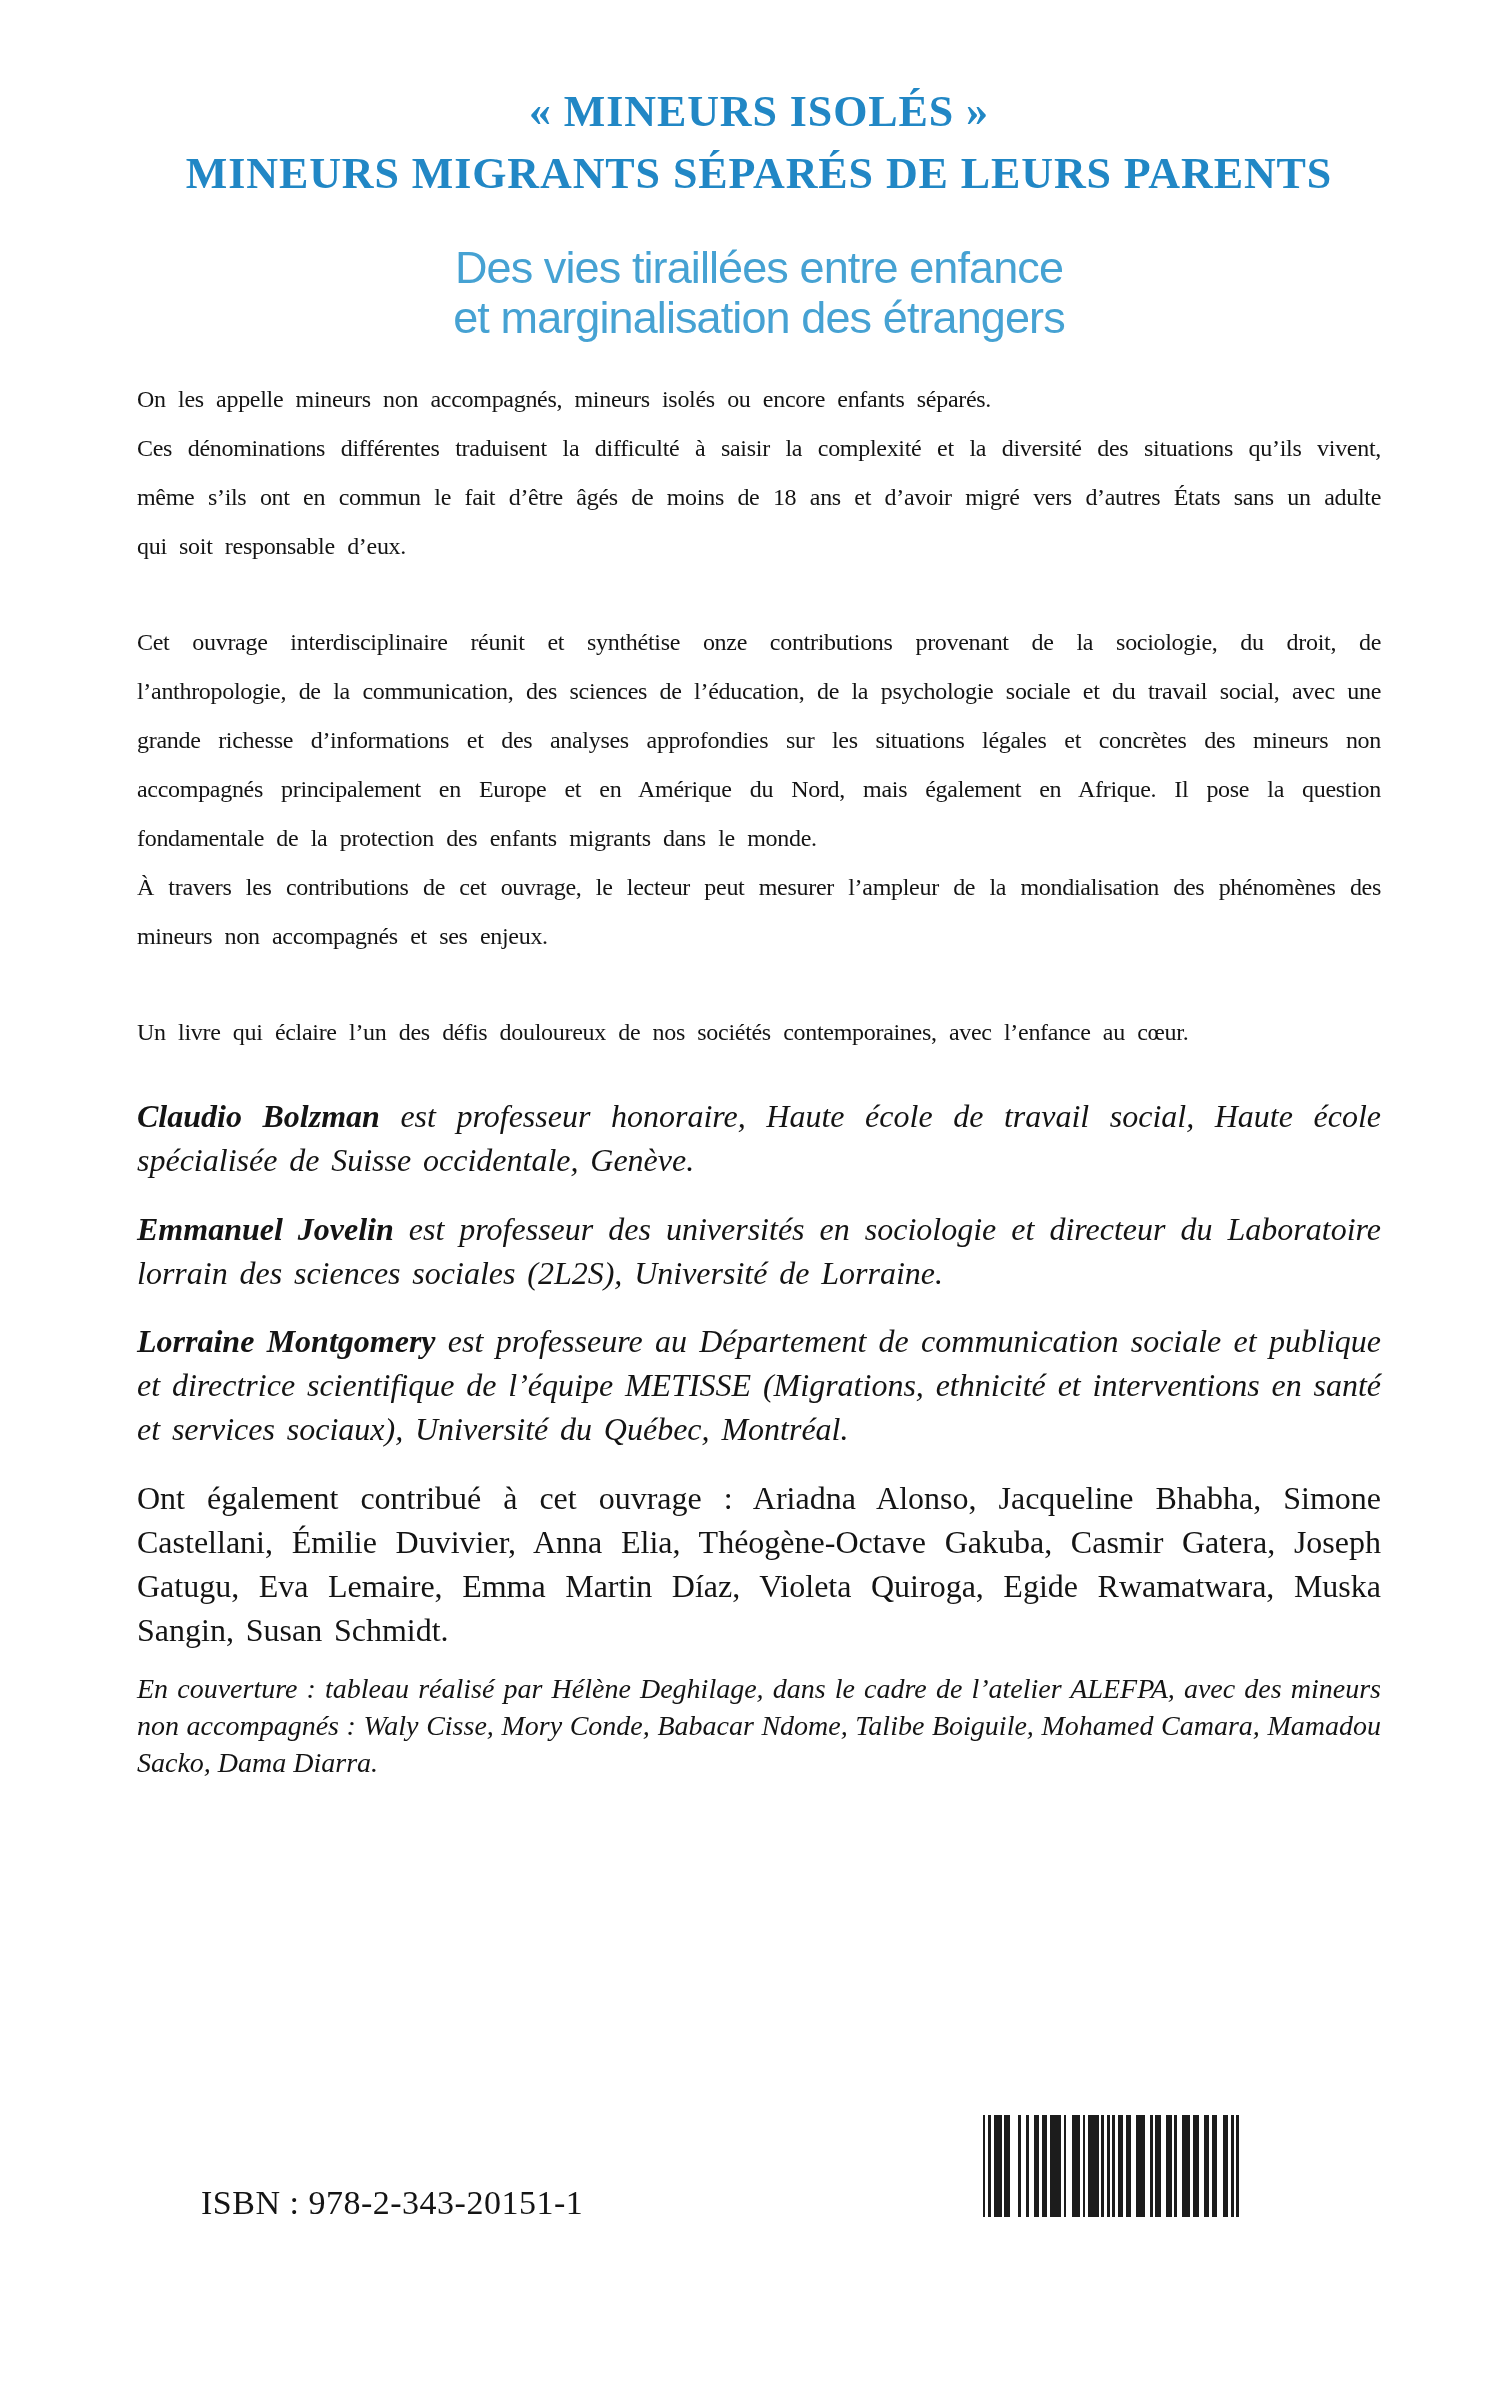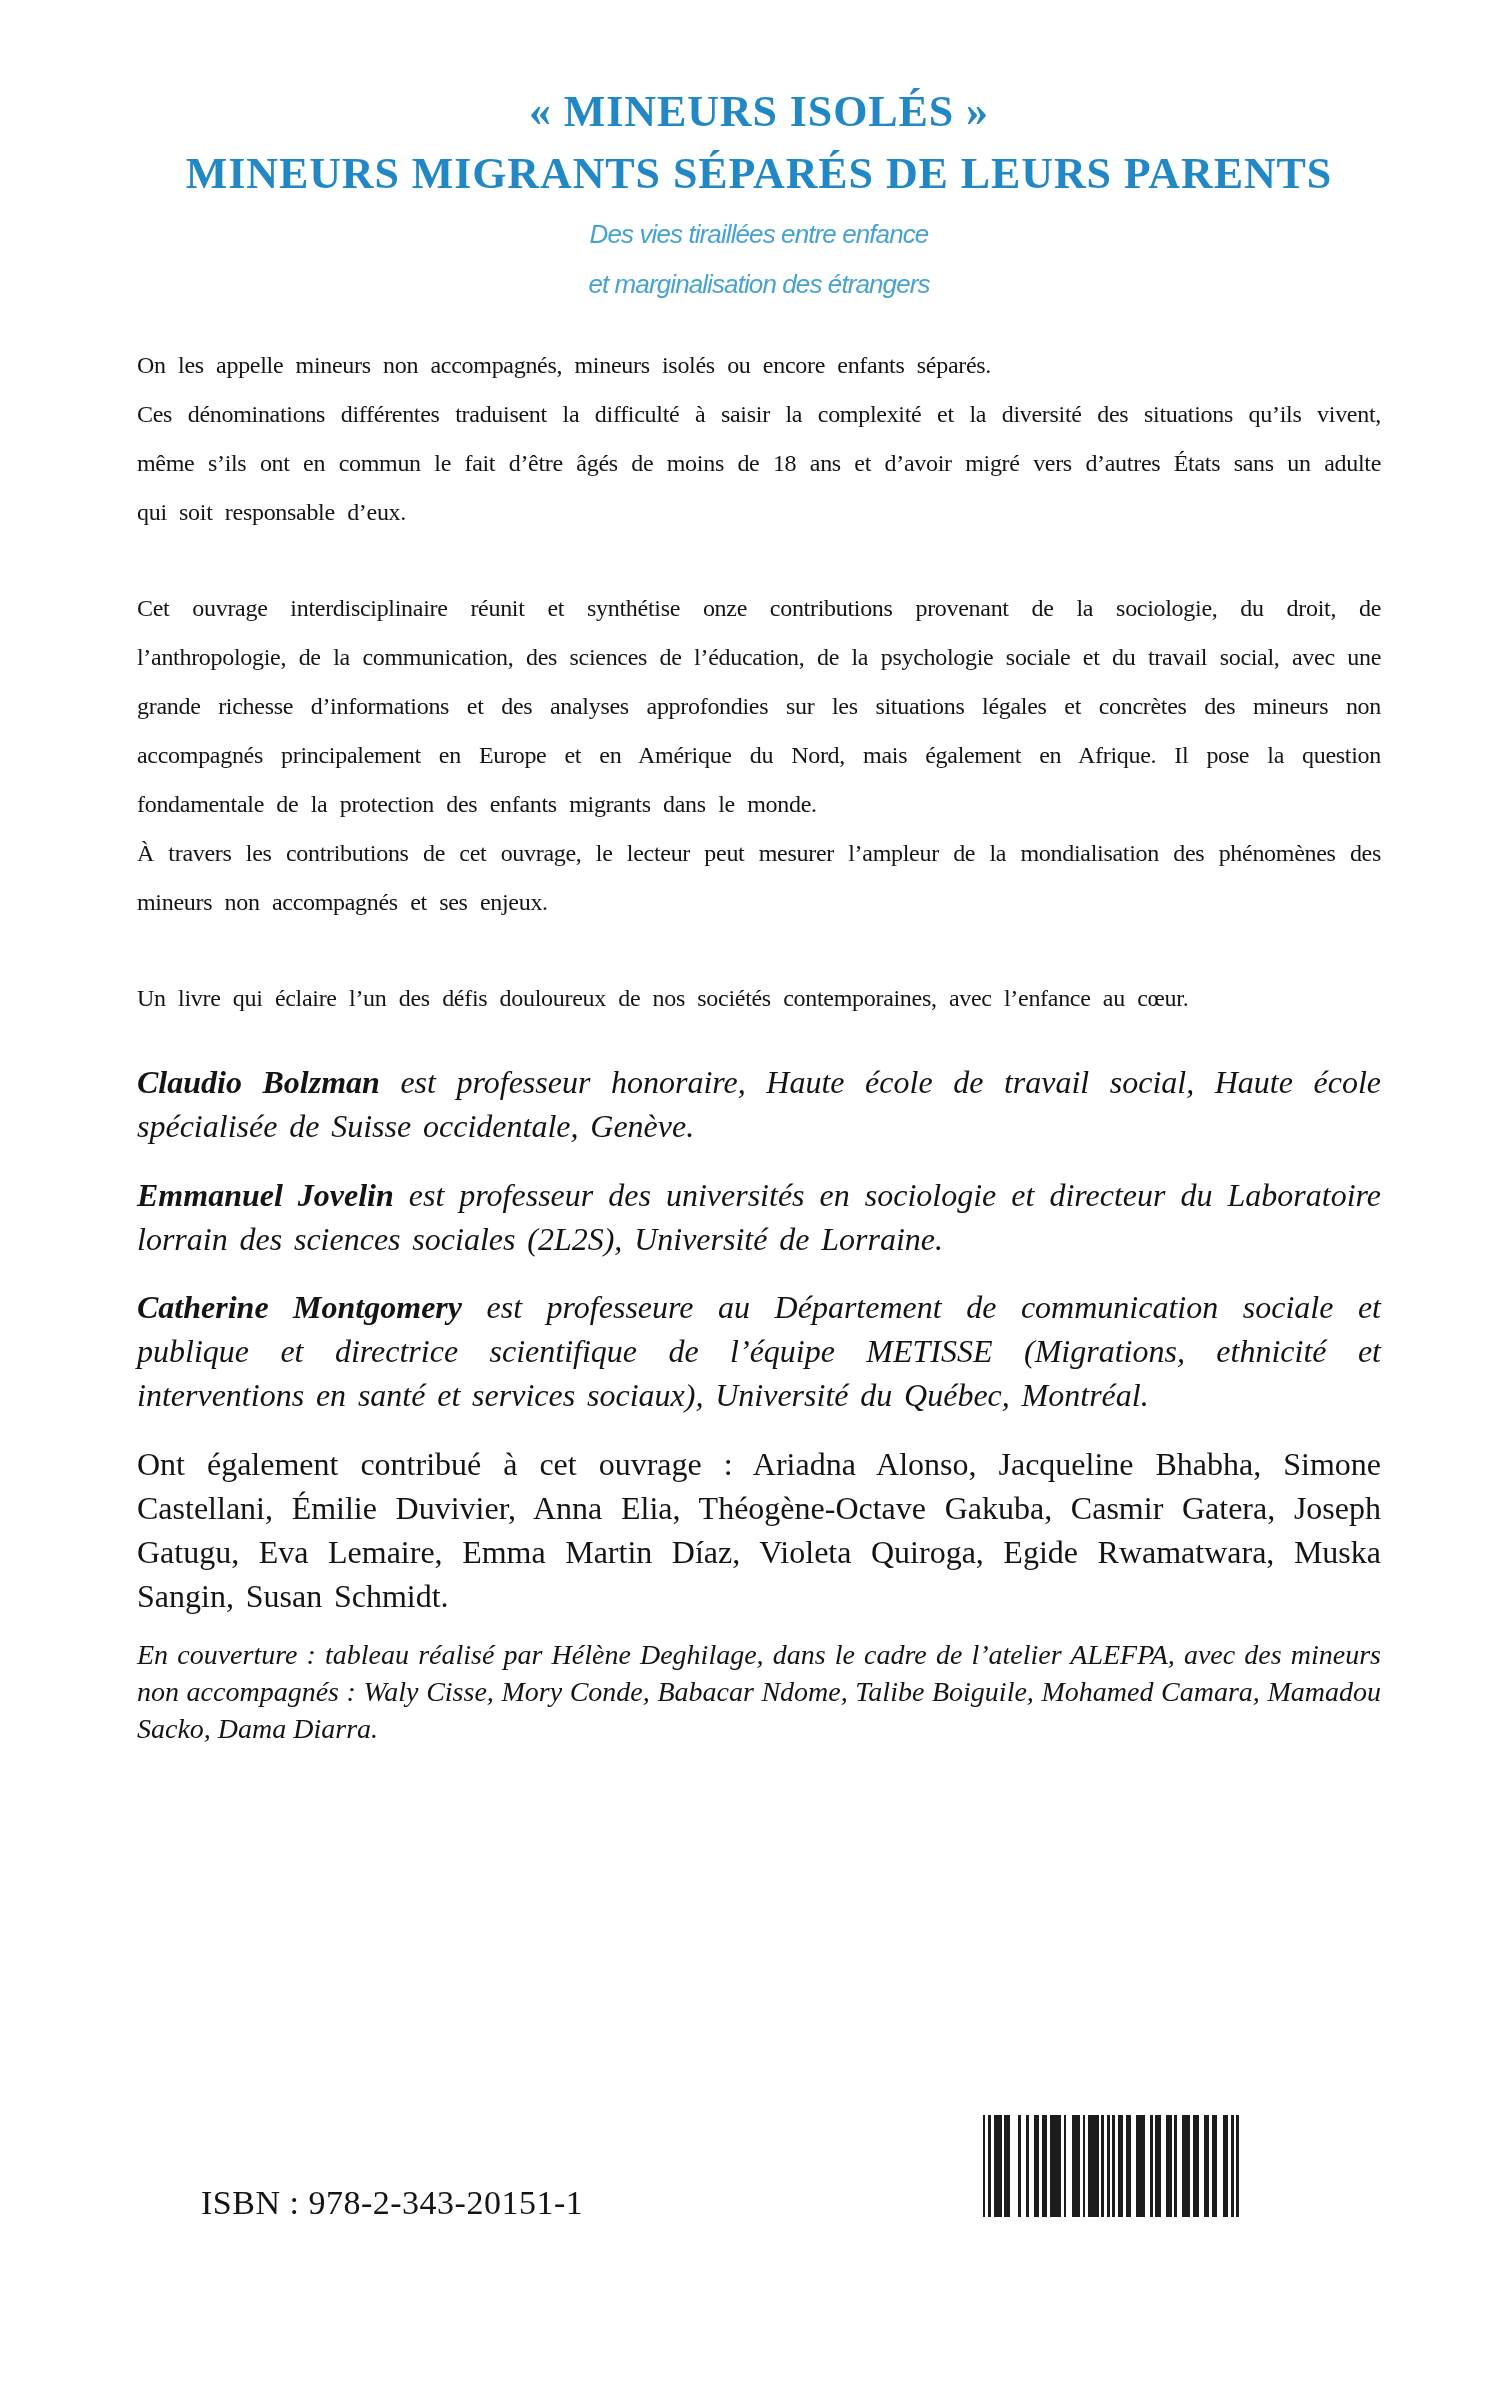--- a/index.html
+++ b/index.html
@@ -9,23 +9,23 @@
     -webkit-font-smoothing:antialiased;
   }
   .page{position:relative;width:1508px;height:2217px;background:#ffffff;overflow:hidden;}
   .col{padding:81px 127px 0 137px;}
 
   .title-line{
     text-align:center;color:var(--title-blue,#2187c5);
     font-weight:bold;font-size:44px;line-height:62px;letter-spacing:0.9px;
   }
   .subtitle{
-    margin-top:4px;text-align:center;color:var(--subtitle-blue,#46a2d3);
-    font-family:"Liberation Sans",sans-serif;font-style:italic;
-    font-size:26px;line-height:50px;letter-spacing:-0.9px;
+    margin-top:38px;text-align:center;color:var(--subtitle-blue,#46a2d3);
+    font-family:"Liberation Sans",sans-serif;
+    font-size:45px;line-height:50px;letter-spacing:-0.9px;
   }
   .synopsis{margin-top:32px;font-size:24px;line-height:49px;text-align:justify;word-spacing:6.6px;letter-spacing:-0.3px;}
   .synopsis p{margin:0;}
   .gap-lg{height:47px;}
 
   .bios{margin-top:37px;font-style:italic;font-size:32px;line-height:44px;text-align:justify;word-spacing:3.8px;}
   .bio{margin:0 0 24.6px 0;}
   .bio b{font-weight:bold;}
   .contributors{margin:24px 0 0 0;font-size:32px;line-height:44px;text-align:justify;word-spacing:3.8px;}
   .credit{margin:18px 0 0 0;font-style:italic;font-size:28px;line-height:37px;text-align:justify;}
@@ -58,21 +58,21 @@
       <div class="gap-lg"></div>
       <p>Cet ouvrage interdisciplinaire réunit et synthétise onze contributions provenant de la sociologie, du droit, de l’anthropologie, de la communication, des sciences de l’éducation, de la psychologie sociale et du travail social, avec une grande richesse d’informations et des analyses approfondies sur les situations légales et concrètes des mineurs non accompagnés principalement en Europe et en Amérique du Nord, mais également en Afrique. Il pose la question fondamentale de la protection des enfants migrants dans le monde.</p>
       <p>À travers les contributions de cet ouvrage, le lecteur peut mesurer l’ampleur de la mondialisation des phénomènes des mineurs non accompagnés et ses enjeux.</p>
       <div class="gap-lg"></div>
       <p>Un livre qui éclaire l’un des défis douloureux de nos sociétés contemporaines, avec l’enfance au cœur.</p>
     </div>
 
     <div class="bios">
       <p class="bio"><b>Claudio Bolzman</b><span> est professeur honoraire, Haute école de travail social, Haute école spécialisée de Suisse occidentale, Genève.</span></p>
       <p class="bio"><b>Emmanuel Jovelin</b><span> est professeur des universités en sociologie et directeur du Laboratoire lorrain des sciences sociales (2L2S), Université de Lorraine.</span></p>
-      <p class="bio"><b>Catherine Montgomery</b><span> est professeure au Département de communication sociale et publique et directrice scientifique de l’équipe METISSE (Migrations, ethnicité et interventions en santé et services sociaux), Université du Québec, Montréal.</span></p>
+      <p class="bio"><b>Lorraine Montgomery</b><span> est professeure au Département de communication sociale et publique et directrice scientifique de l’équipe METISSE (Migrations, ethnicité et interventions en santé et services sociaux), Université du Québec, Montréal.</span></p>
     </div>
 
     <p class="contributors">Ont également contribué à cet ouvrage : Ariadna Alonso, Jacqueline Bhabha, Simone Castellani, Émilie Duvivier, Anna Elia, Théogène-Octave Gakuba, Casmir Gatera, Joseph Gatugu, Eva Lemaire, Emma Martin Díaz, Violeta Quiroga, Egide Rwamatwara, Muska Sangin, Susan Schmidt.</p>
 
     <p class="credit">En couverture : tableau réalisé par Hélène Deghilage, dans le cadre de l’atelier ALEFPA, avec des mineurs non accompagnés : Waly Cisse, Mory Conde, Babacar Ndome, Talibe Boiguile, Mohamed Camara, Mamadou Sacko, Dama Diarra.</p>
   </div>
 
   <div class="isbn">ISBN : 978-2-343-20151-1</div>
   <div class="price">29,50 €</div>
 

